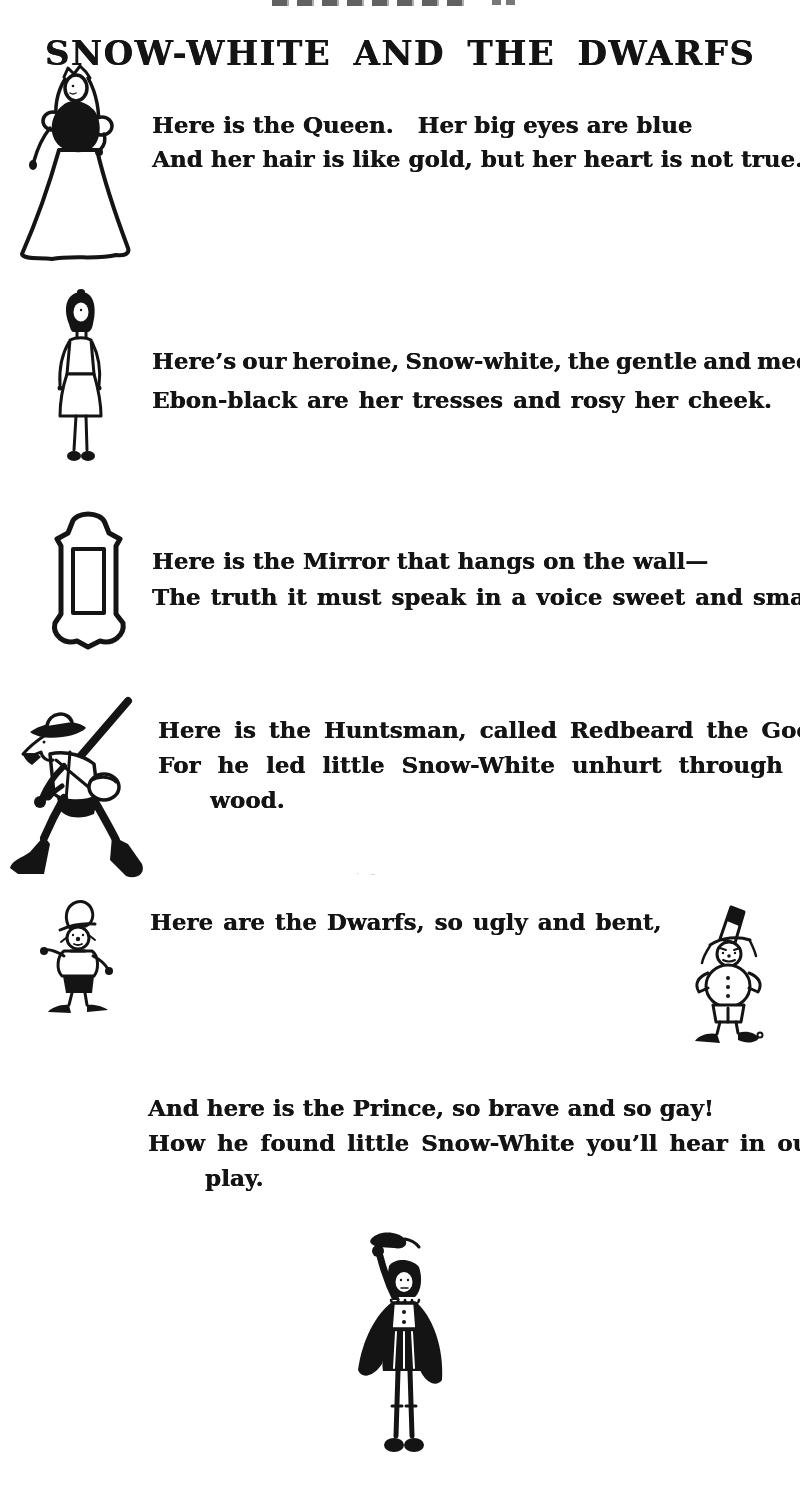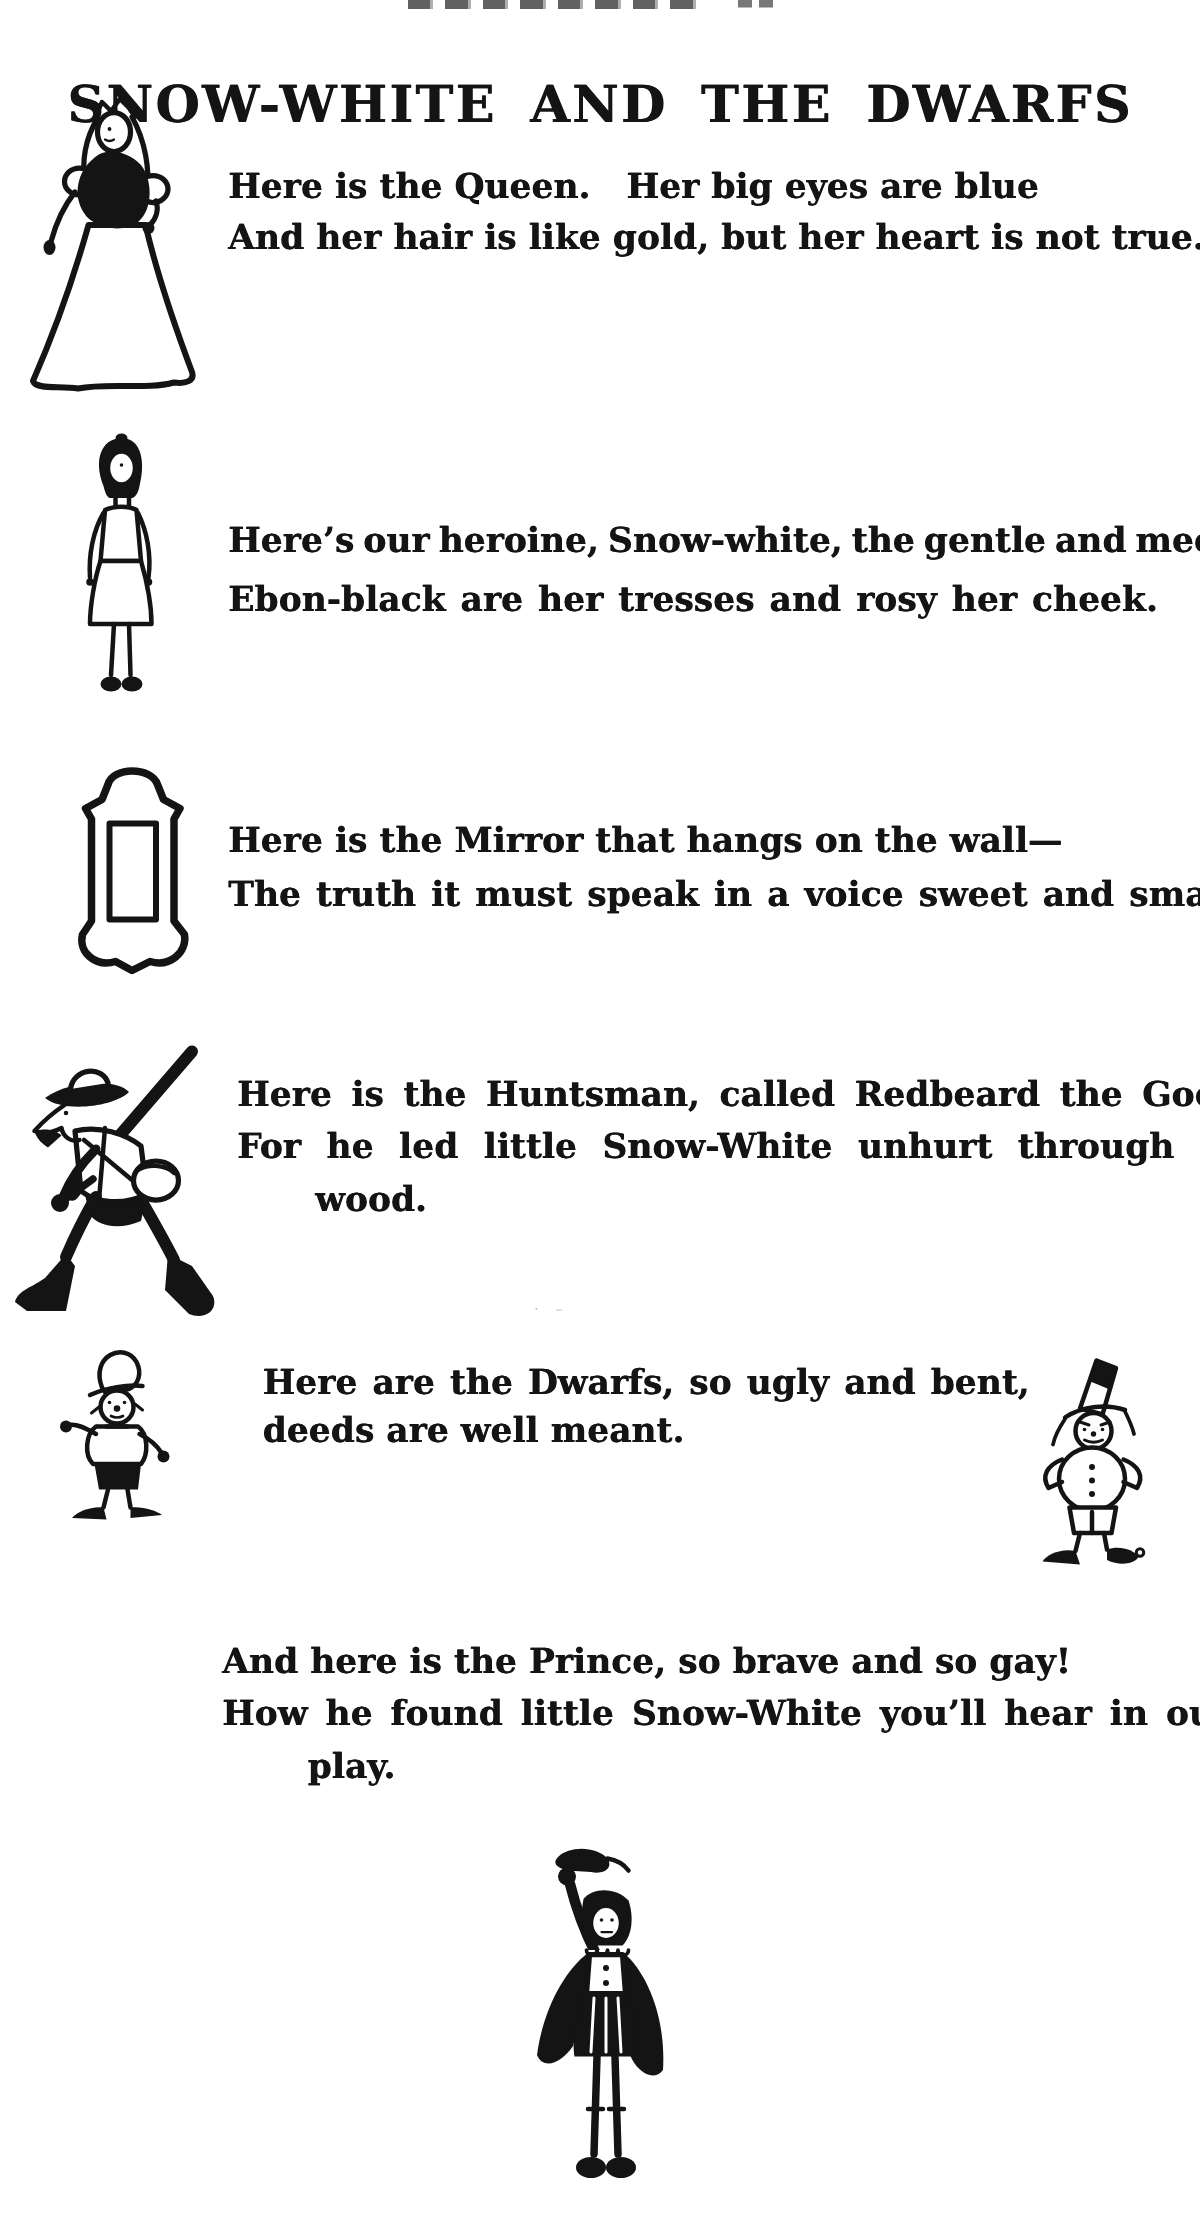--- a/index.html
+++ b/index.html
@@ -13,35 +13,35 @@
     position:absolute; left:272px; top:0; width:198px; height:6px;
     background:repeating-linear-gradient(90deg,#3a3a3a 0 15px,#9a9a9a 15px 17px,transparent 17px 25px);
     opacity:.8;
   }
   .top-fragment2{
     position:absolute; left:492px; top:0; width:26px; height:5px;
     background:repeating-linear-gradient(90deg,#4a4a4a 0 9px,transparent 9px 14px);
     opacity:.75;
   }
   .title{
-    position:absolute; top:27px; left:0; width:800px;
+    position:absolute; top:10px; left:0; width:800px;
     text-align:center; font-size:34px; letter-spacing:1.5px; word-spacing:9px;
     text-shadow:.4px 0 0 currentColor;
   }
   figure{margin:0; position:absolute;}
   svg{display:block;}
   .verse-text{position:absolute;}
   .vline{
     font-size:23px; white-space:nowrap; text-shadow:.35px 0 0 currentColor;
   }
   .v1{left:152px; top:108px;}  .v1 .vline{line-height:34px;}
   .v2{left:152px; top:341px;}  .v2 .vline{line-height:39px;}
   .v3{left:152px; top:543px;}  .v3 .vline{line-height:36px;}
   .v4{left:158px; top:712px;}  .v4 .vline{line-height:35px;}
-  .v5{left:150px; top:906px;}  .v5 .vline{line-height:32px;margin-left:25px;}
+  .v5{left:150px; top:906px;}  .v5 .vline{line-height:32px;}
   .v6{left:148px; top:1090px;} .v6 .vline{line-height:35px;}
   .ws2{word-spacing:2px;} .ws4{word-spacing:4px;} .ws5{word-spacing:5px;}
   .ws8{word-spacing:8px;} .ws9{word-spacing:9px;} .wsn2{word-spacing:-2px;}
   .ind52{margin-left:52px;} .ind55{margin-left:55px;} .ind57{margin-left:57px;}
   .illus-queen{left:12px; top:64px;}
   .illus-snowwhite{left:48px; top:286px;}
   .illus-mirror{left:42px; top:506px;}
   .illus-huntsman{left:4px; top:692px;}
   .illus-dwarf-left{left:33px; top:896px;}
   .illus-dwarf-right{left:672px; top:902px;}
@@ -209,21 +209,20 @@
         <path d="M48,120 L45,132"></path>
         <path d="M64,120 L66,131"></path>
         <path d="M45,132 C36,130 26,134 23,139 L48,141 Z" fill="#141414" stroke="none"></path>
         <path d="M66,131 C74,128 84,131 87,136 C84,141 74,142 66,138 Z" fill="#141414" stroke="none"></path>
         <circle cx="88" cy="133" r="2.5" stroke-width="2" fill="#fff"></circle>
       </g>
     </svg>
   </figure>
   <div class="verse-text v5">
     <div class="vline ws2">Here are the Dwarfs, so ugly and bent,</div>
-    <div class="vline ind55">deeds are well meant.</div>
   </div>
 
   <div class="verse-text v6">
     <div class="vline">And here is the Prince, so brave and so gay!</div>
     <div class="vline ws4">How he found little Snow-White you’ll hear in our</div>
     <div class="vline ind57">play.</div>
   </div>
   <figure class="illus-prince">
     <svg width="105" height="235" viewBox="0 0 105 235">
       <g class="ink" stroke-width="3.5">

